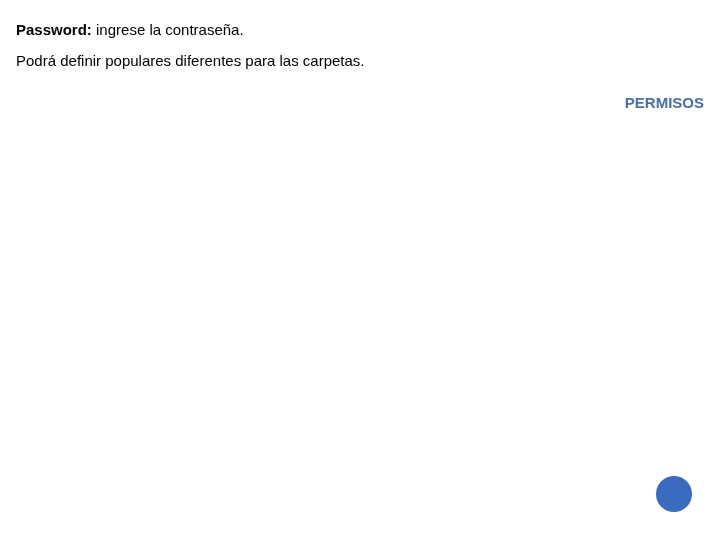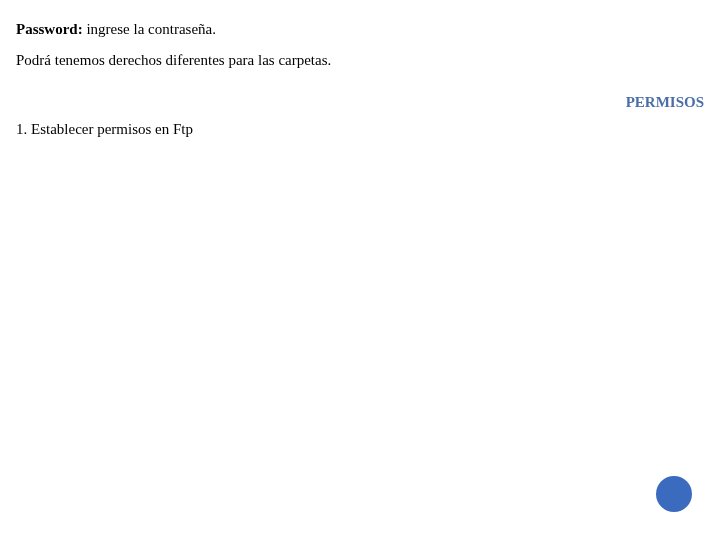--- a/index.html
+++ b/index.html
@@ -1,19 +1,18 @@
 <!DOCTYPE html>
 <html><head>
   <meta charset="utf-8">
   <style>
     * {
       margin: 0;
       padding: 0;
       box-sizing: border-box;
-      font-family: Liberation Serif, serif;
     }
 
     body {
       width: 720px;
       height: 540px;
       background: #ffffff;
       font-family: Arial, sans-serif;
       font-size: 15px;
       overflow: hidden;
       position: relative;
@@ -62,24 +61,23 @@
 
 <div class="main-content">
 
   <p class="paragraph">
     <span class="bold">Password:</span><span> ingrese la contraseña.</span>
   </p>
 
 
 
   <p class="paragraph">
-    <span>Podrá tenemos derechos diferentes para las carpetas.</span>
+    <span>Podrá definir populares diferentes para las carpetas.</span>
   </p>
 
   <p class="section-title">PERMISOS</p>
 
-  <p class="paragraph">1. Establecer permisos en Ftp</p>
 
 
 
 </div>
 
 <div class="nav-dot"></div>
 
 </body></html>

